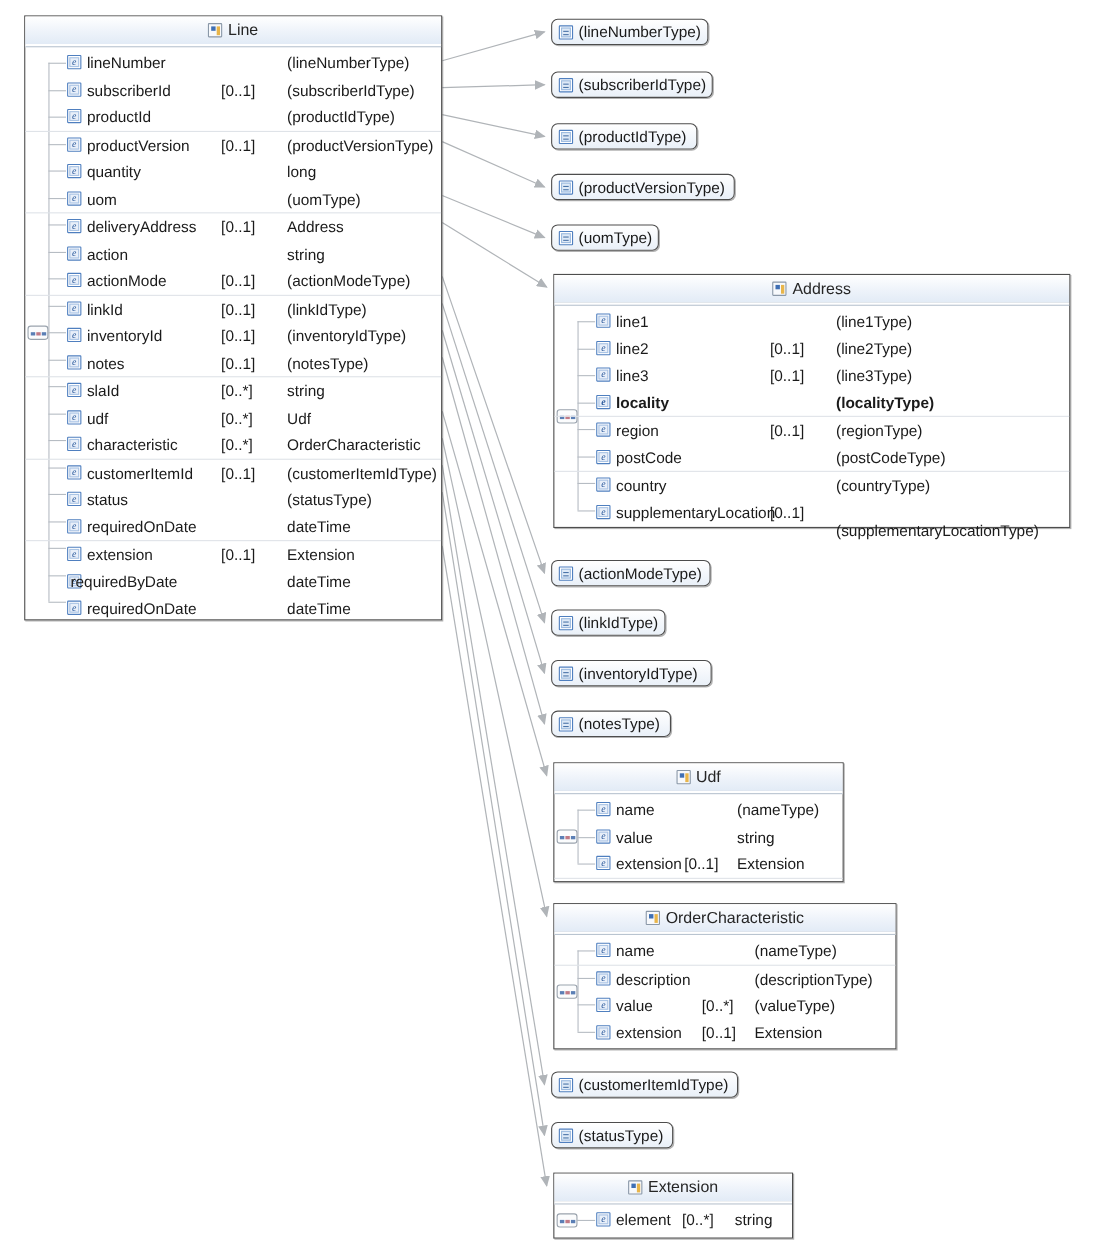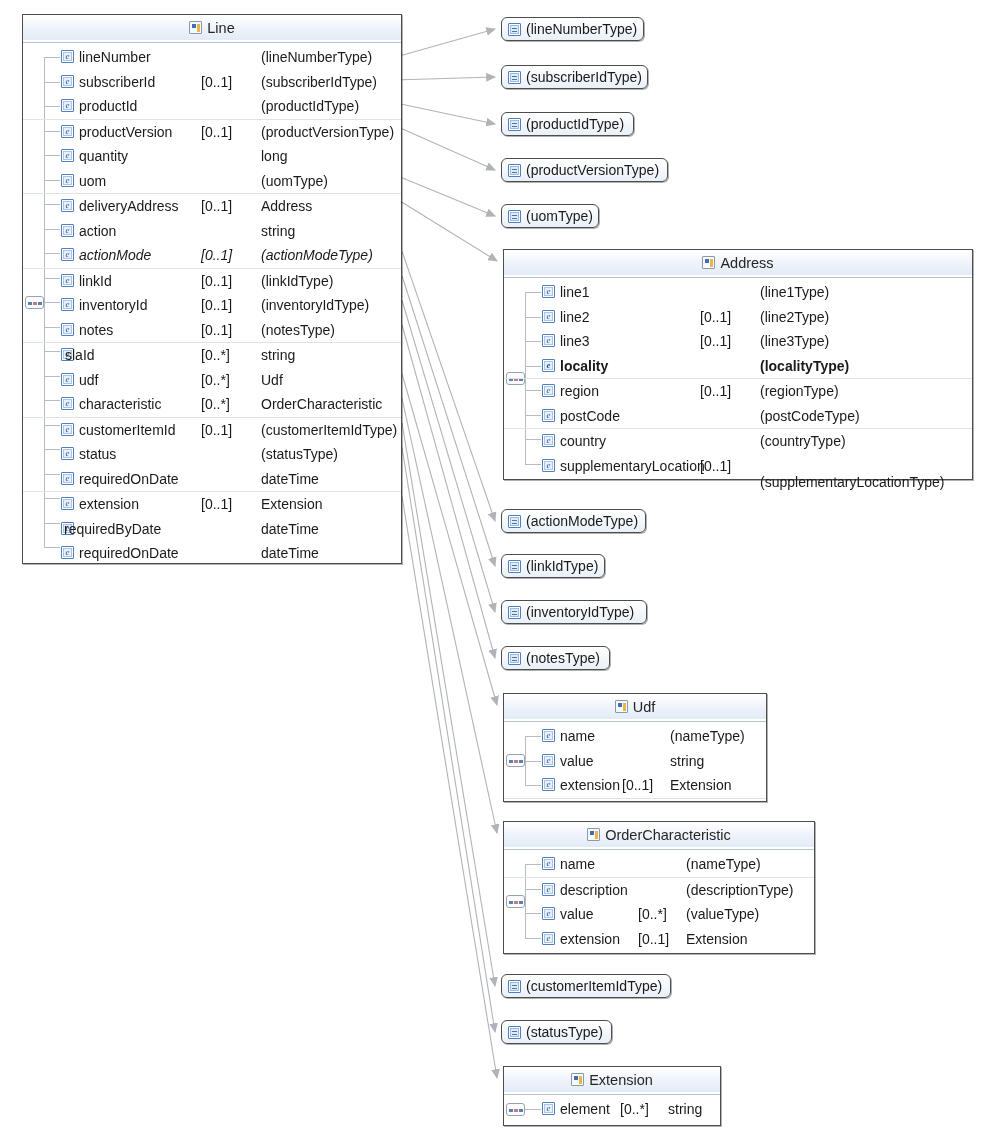--- a/index.html
+++ b/index.html
@@ -233,21 +233,21 @@
             <span class="etype" style="left: 238px;">Address</span>
           </div>
           <div class="row" style="height: 24.5px;">
             <span class="eicon" style="left: 38px; top: 5px;">
               <i></i>
             </span>
             <span class="ename" style="left: 56px;">action</span>
             <span class="card" style="left: 178px;"></span>
             <span class="etype" style="left: 238px;">string</span>
           </div>
-          <div class="row sep" style="height: 24.5px; font-style: italic;">
+          <div class="row sep" style="height: 24.5px;">
             <span class="eicon" style="left: 38px; top: 5px;">
               <i></i>
             </span>
             <span class="ename" style="left: 56px;">actionMode</span>
             <span class="card" style="left: 178px;">[0..1]</span>
             <span class="etype" style="left: 238px;">(actionModeType)</span>
           </div>
           <div class="row" style="height: 24.5px;">
             <span class="eicon" style="left: 38px; top: 5px;">
               <i></i>
@@ -269,21 +269,21 @@
               <i></i>
             </span>
             <span class="ename" style="left: 56px;">notes</span>
             <span class="card" style="left: 178px;">[0..1]</span>
             <span class="etype" style="left: 238px;">(notesType)</span>
           </div>
           <div class="row" style="height: 24.5px;">
             <span class="eicon" style="left: 38px; top: 5px;">
               <i></i>
             </span>
-            <span class="ename" style="left: 42px;">slaId</span>
+            <span class="ename" style="left: 56px;">slaId</span>
             <span class="card" style="left: 178px;">[0..*]</span>
             <span class="etype" style="left: 238px;">string</span>
           </div>
           <div class="row" style="height: 24.5px;">
             <span class="eicon" style="left: 38px; top: 5px;">
               <i></i>
             </span>
             <span class="ename" style="left: 56px;">udf</span>
             <span class="card" style="left: 178px;">[0..*]</span>
             <span class="etype" style="left: 238px;">Udf</span>

